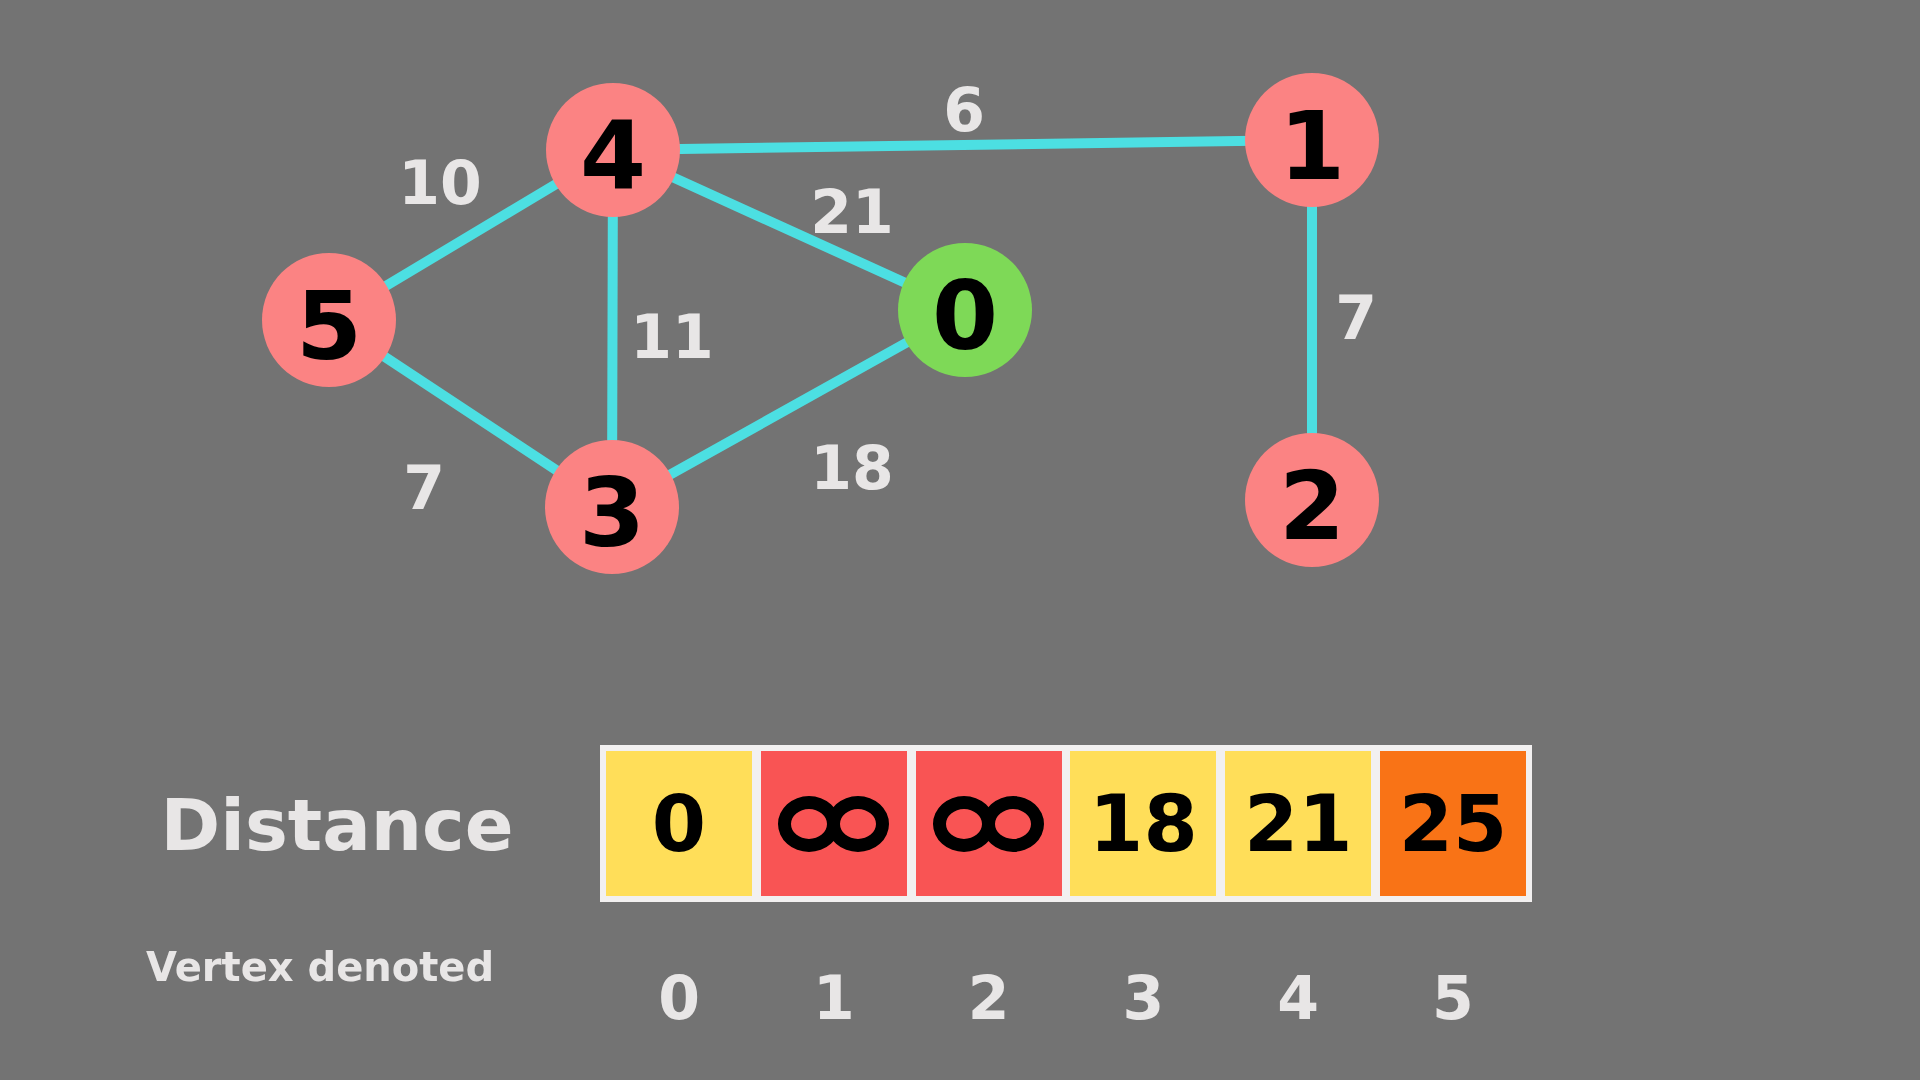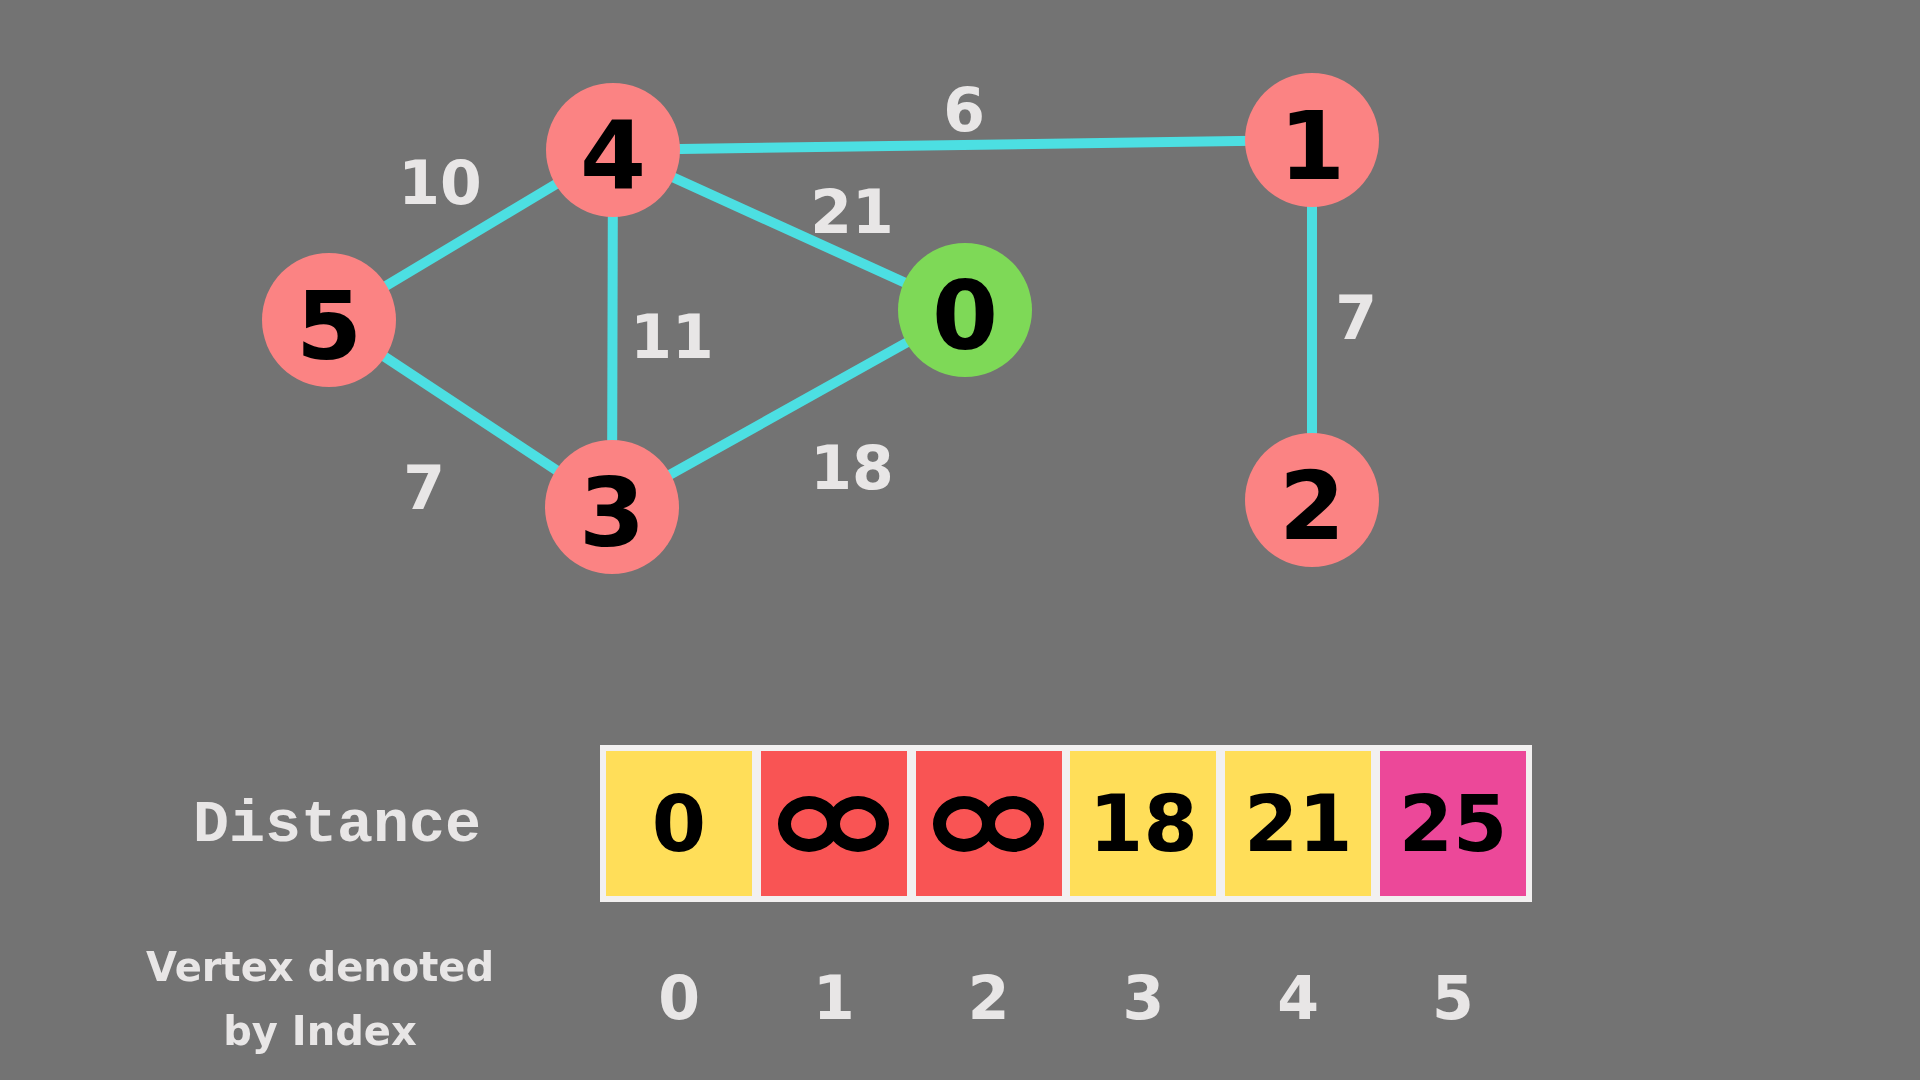--- a/index.html
+++ b/index.html
@@ -25,21 +25,21 @@
     font-size:60px;
   }
   .node-digit{
     font-family:"DejaVu Sans","Liberation Sans",sans-serif;
     font-weight:800;
     font-size:95px;
   }
   #distance-label{
     position:absolute; left:37px; top:793px; width:600px;
     text-align:center;
-    font-size:60px; line-height:64px; font-weight:800;font-family:Liberation Mono, monospace;
+    font-size:72px; line-height:64px; font-weight:800;
   }
   #distance-strip{
     position:absolute; left:600px; top:745px;
     width:932px; height:157px;
     box-sizing:border-box; padding:6px;
     display:flex; justify-content:space-between; align-items:center;
   }
   .dist-cell{
     width:146px; height:145px;
     display:flex; align-items:center; justify-content:center;
@@ -135,28 +135,27 @@
           <span class="ring"></span>
           <span class="ring"></span>
         </span>
       </div>
       <div class="dist-cell" style="background: rgb(255, 222, 89);">
         <span>18</span>
       </div>
       <div class="dist-cell" style="background: rgb(255, 222, 89);">
         <span>21</span>
       </div>
-      <div class="dist-cell" style="background: #ec4899;">
+      <div class="dist-cell" style="background: #f97316;">
         <span>25</span>
       </div>
     </div>
 
   <div id="vertex-label" style="color: rgb(232, 230, 230);">
     <div>Vertex denoted</div>
-    <div>by Index</div>
   </div>
 
   <div id="index-row">
       <div class="index-slot" style="color: rgb(232, 230, 230);">0</div>
       <div class="index-slot" style="color: rgb(232, 230, 230);">1</div>
       <div class="index-slot" style="color: rgb(232, 230, 230);">2</div>
       <div class="index-slot" style="color: rgb(232, 230, 230);">3</div>
       <div class="index-slot" style="color: rgb(232, 230, 230);">4</div>
       <div class="index-slot" style="color: rgb(232, 230, 230);">5</div>
     </div>

